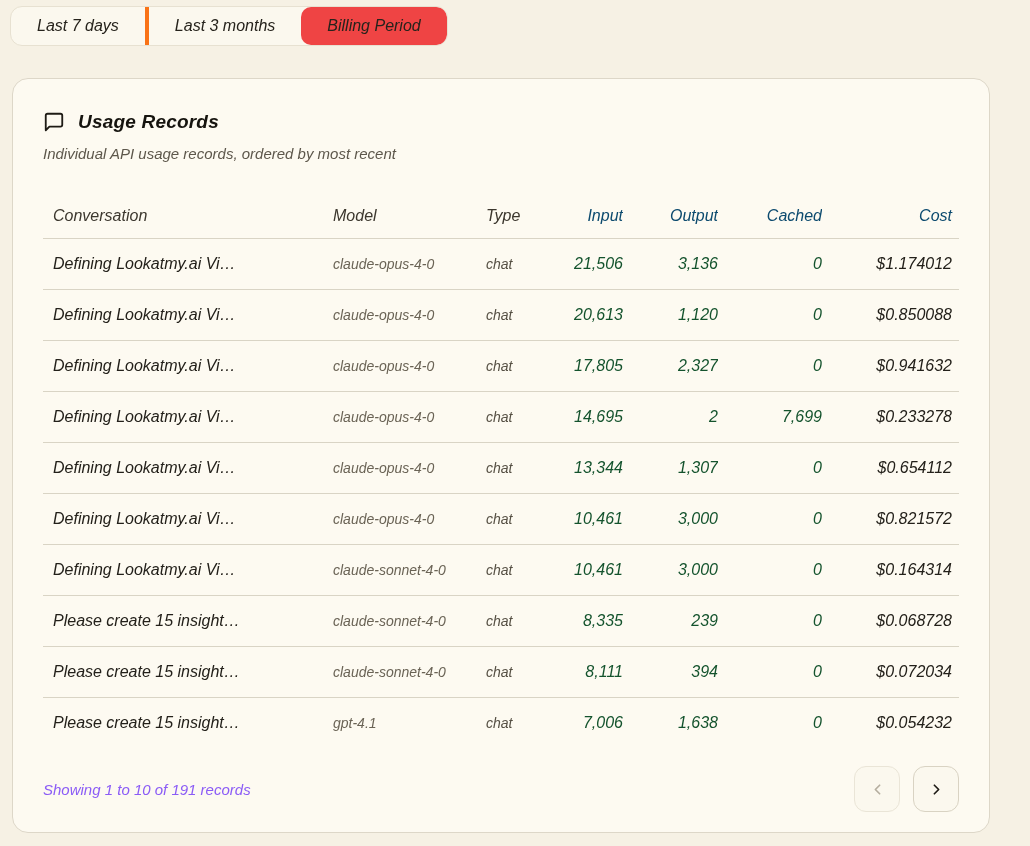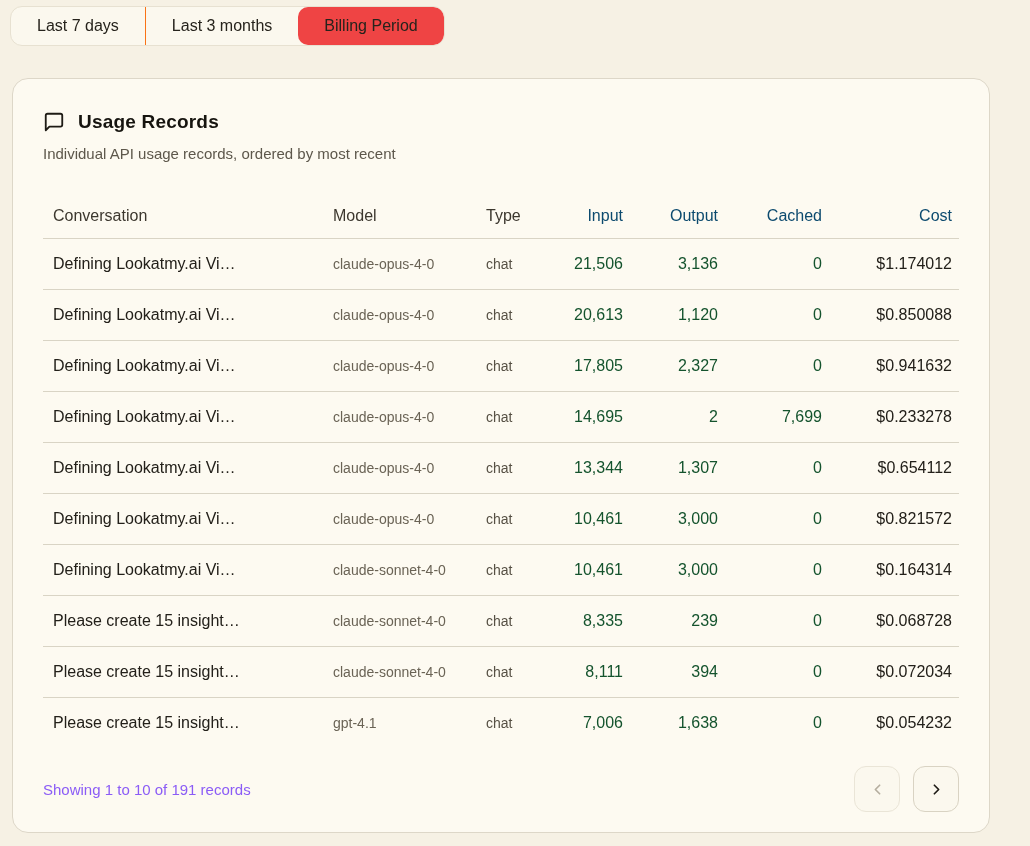--- a/index.html
+++ b/index.html
@@ -3,38 +3,38 @@
 <meta charset="utf-8">
 <style>
   html,body { margin:0; padding:0; }
   body {
     width:1030px; height:846px;
     background:#f6f1e4;
     font-family:"Liberation Sans","DejaVu Sans",sans-serif;
     color:#23201a;
     overflow:hidden;
   }
-  .page { position:relative; width:942px; height:846px; }
+  .page { position:relative; width:942px; height:846px;font-style:italic; }
 
   
   .tabs {
     position:absolute; left:10px; top:6px;
     display:flex; align-items:stretch;
     background:#fbf8ee;
     border:1px solid #e7e1d1;
     border-radius:12px;
     overflow:hidden;
   }
   .tab {
     padding:10px 26px;
     font-size:16px;
     color:#26231c;
     cursor:pointer;
     white-space:nowrap;
-    border-left:1px solid #f97316;
+    border-left:4px solid #f97316;
   }
   .tab:first-child { border-left:none; }
   .tab.active {
     background:#ef4444;
     border-radius:10px;
     border-left:none;
   }
 
   
   .card {

